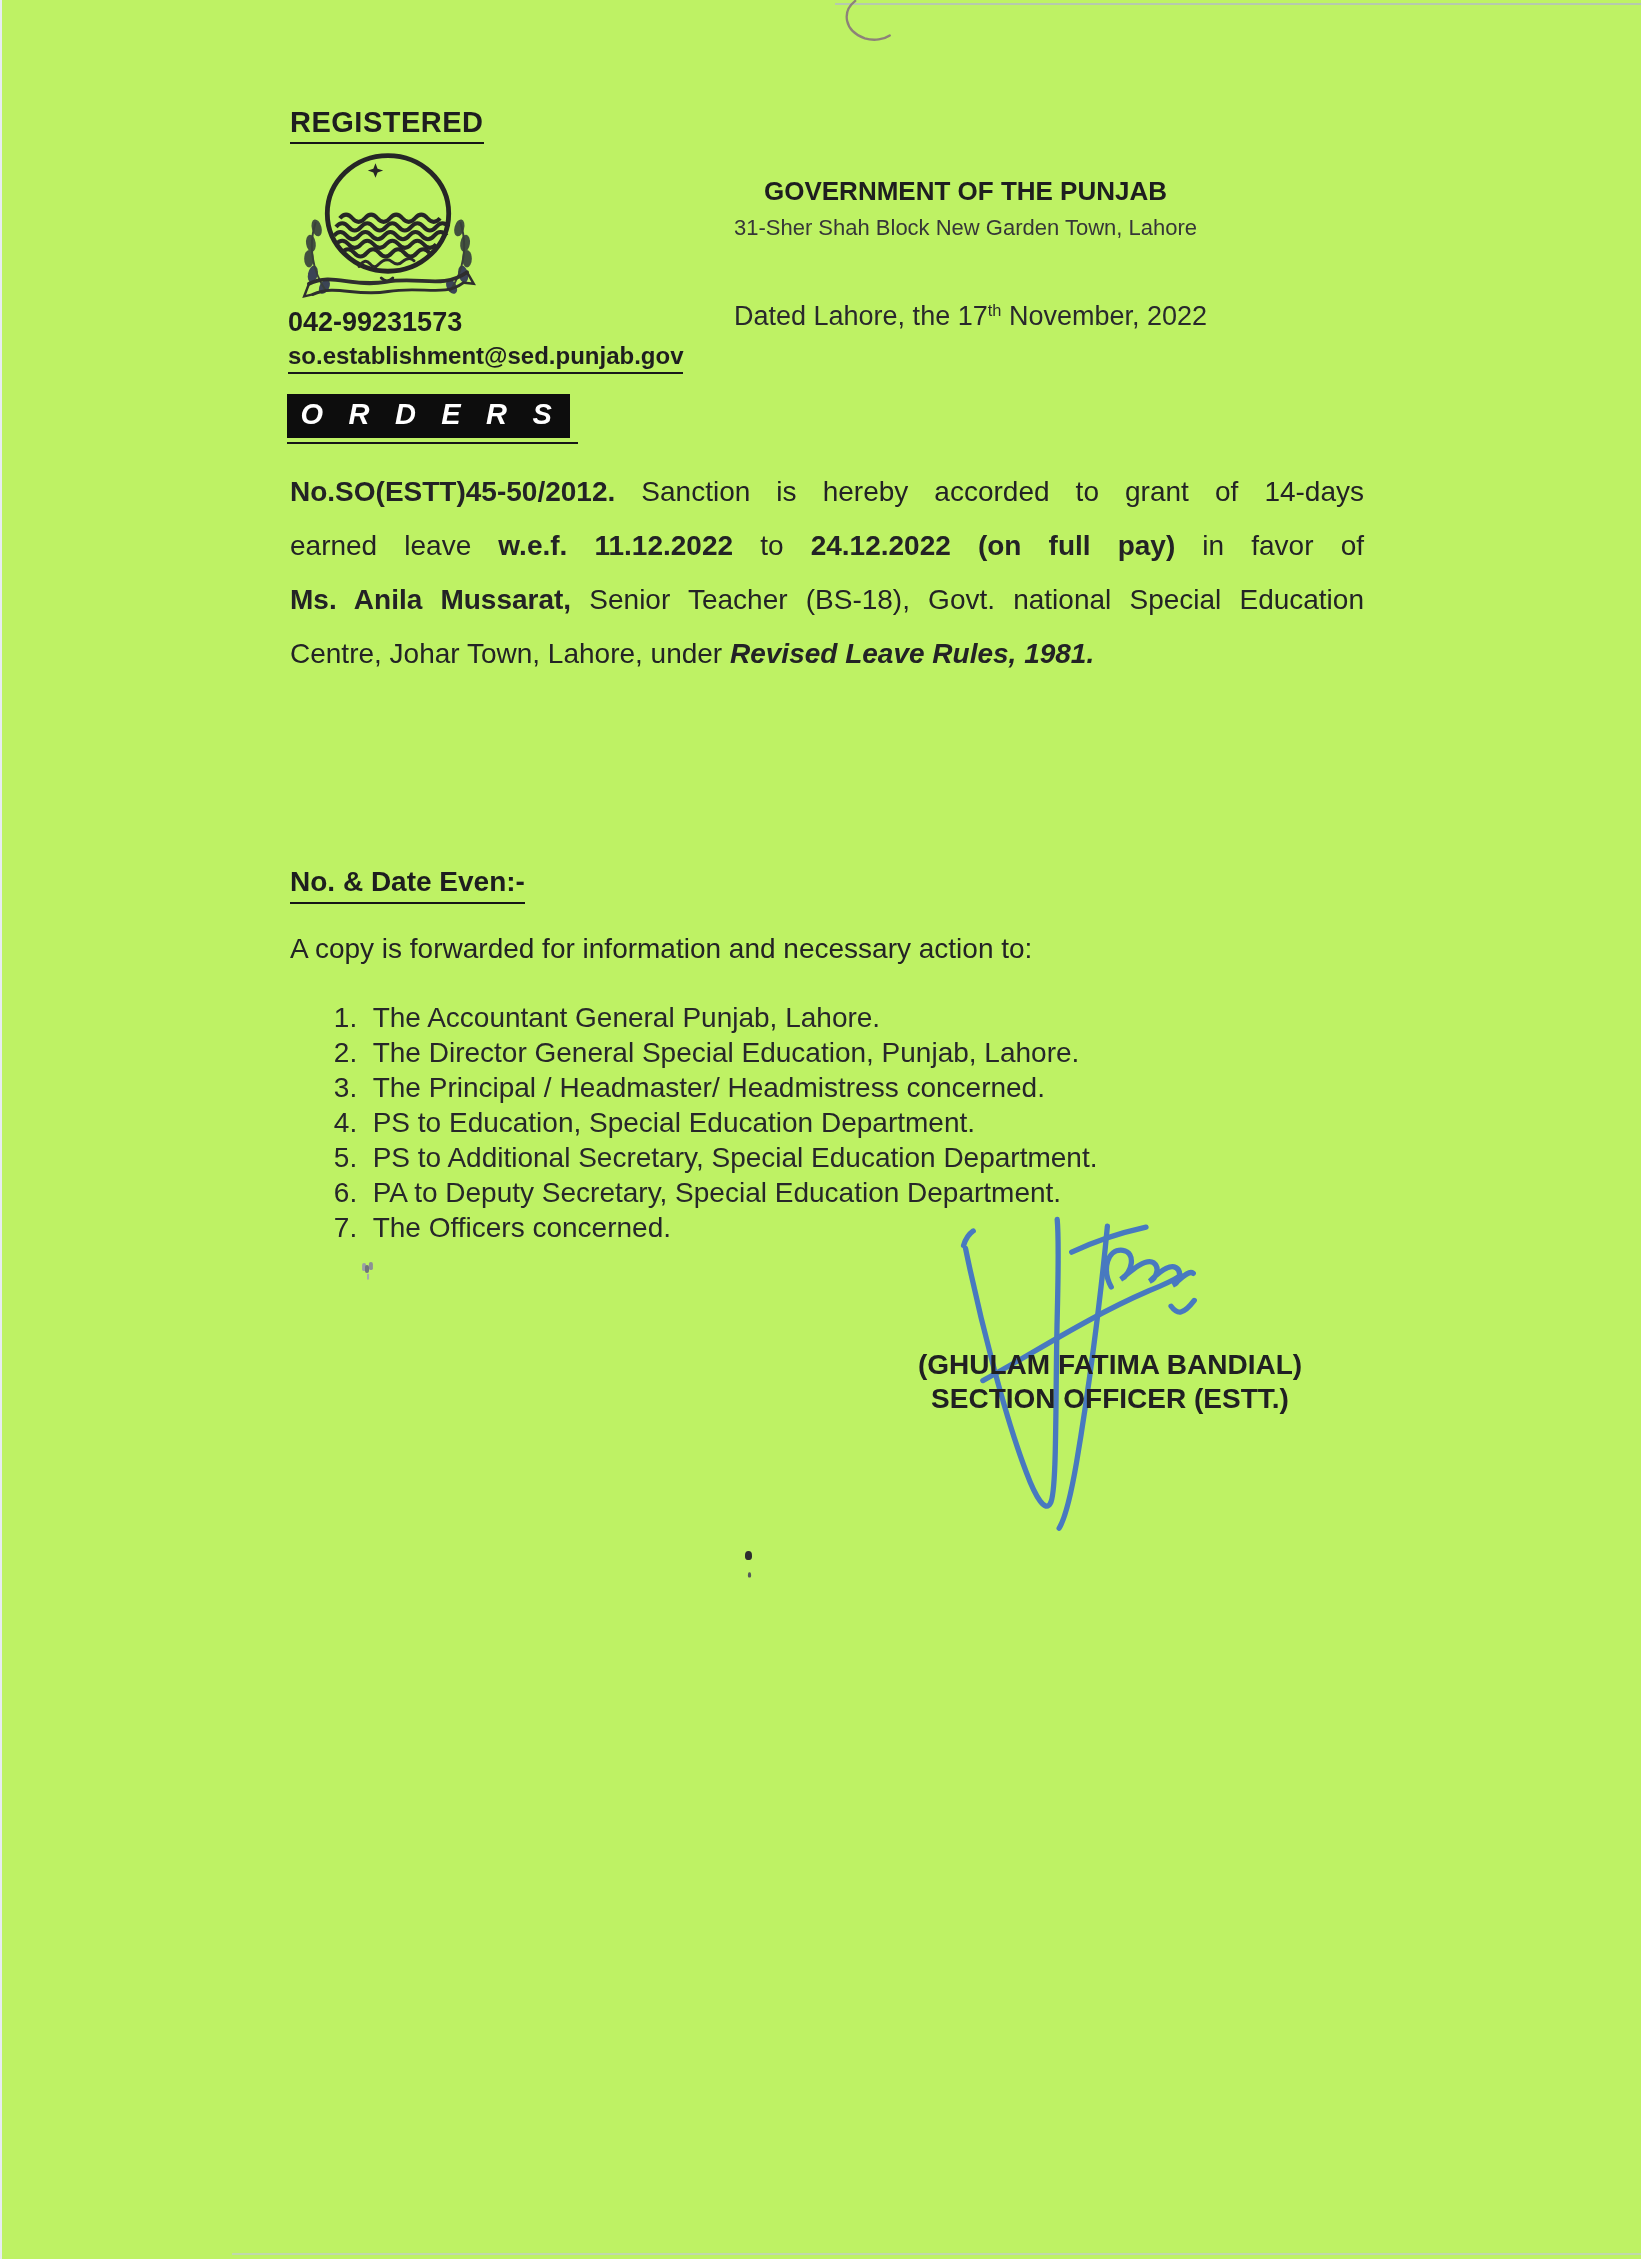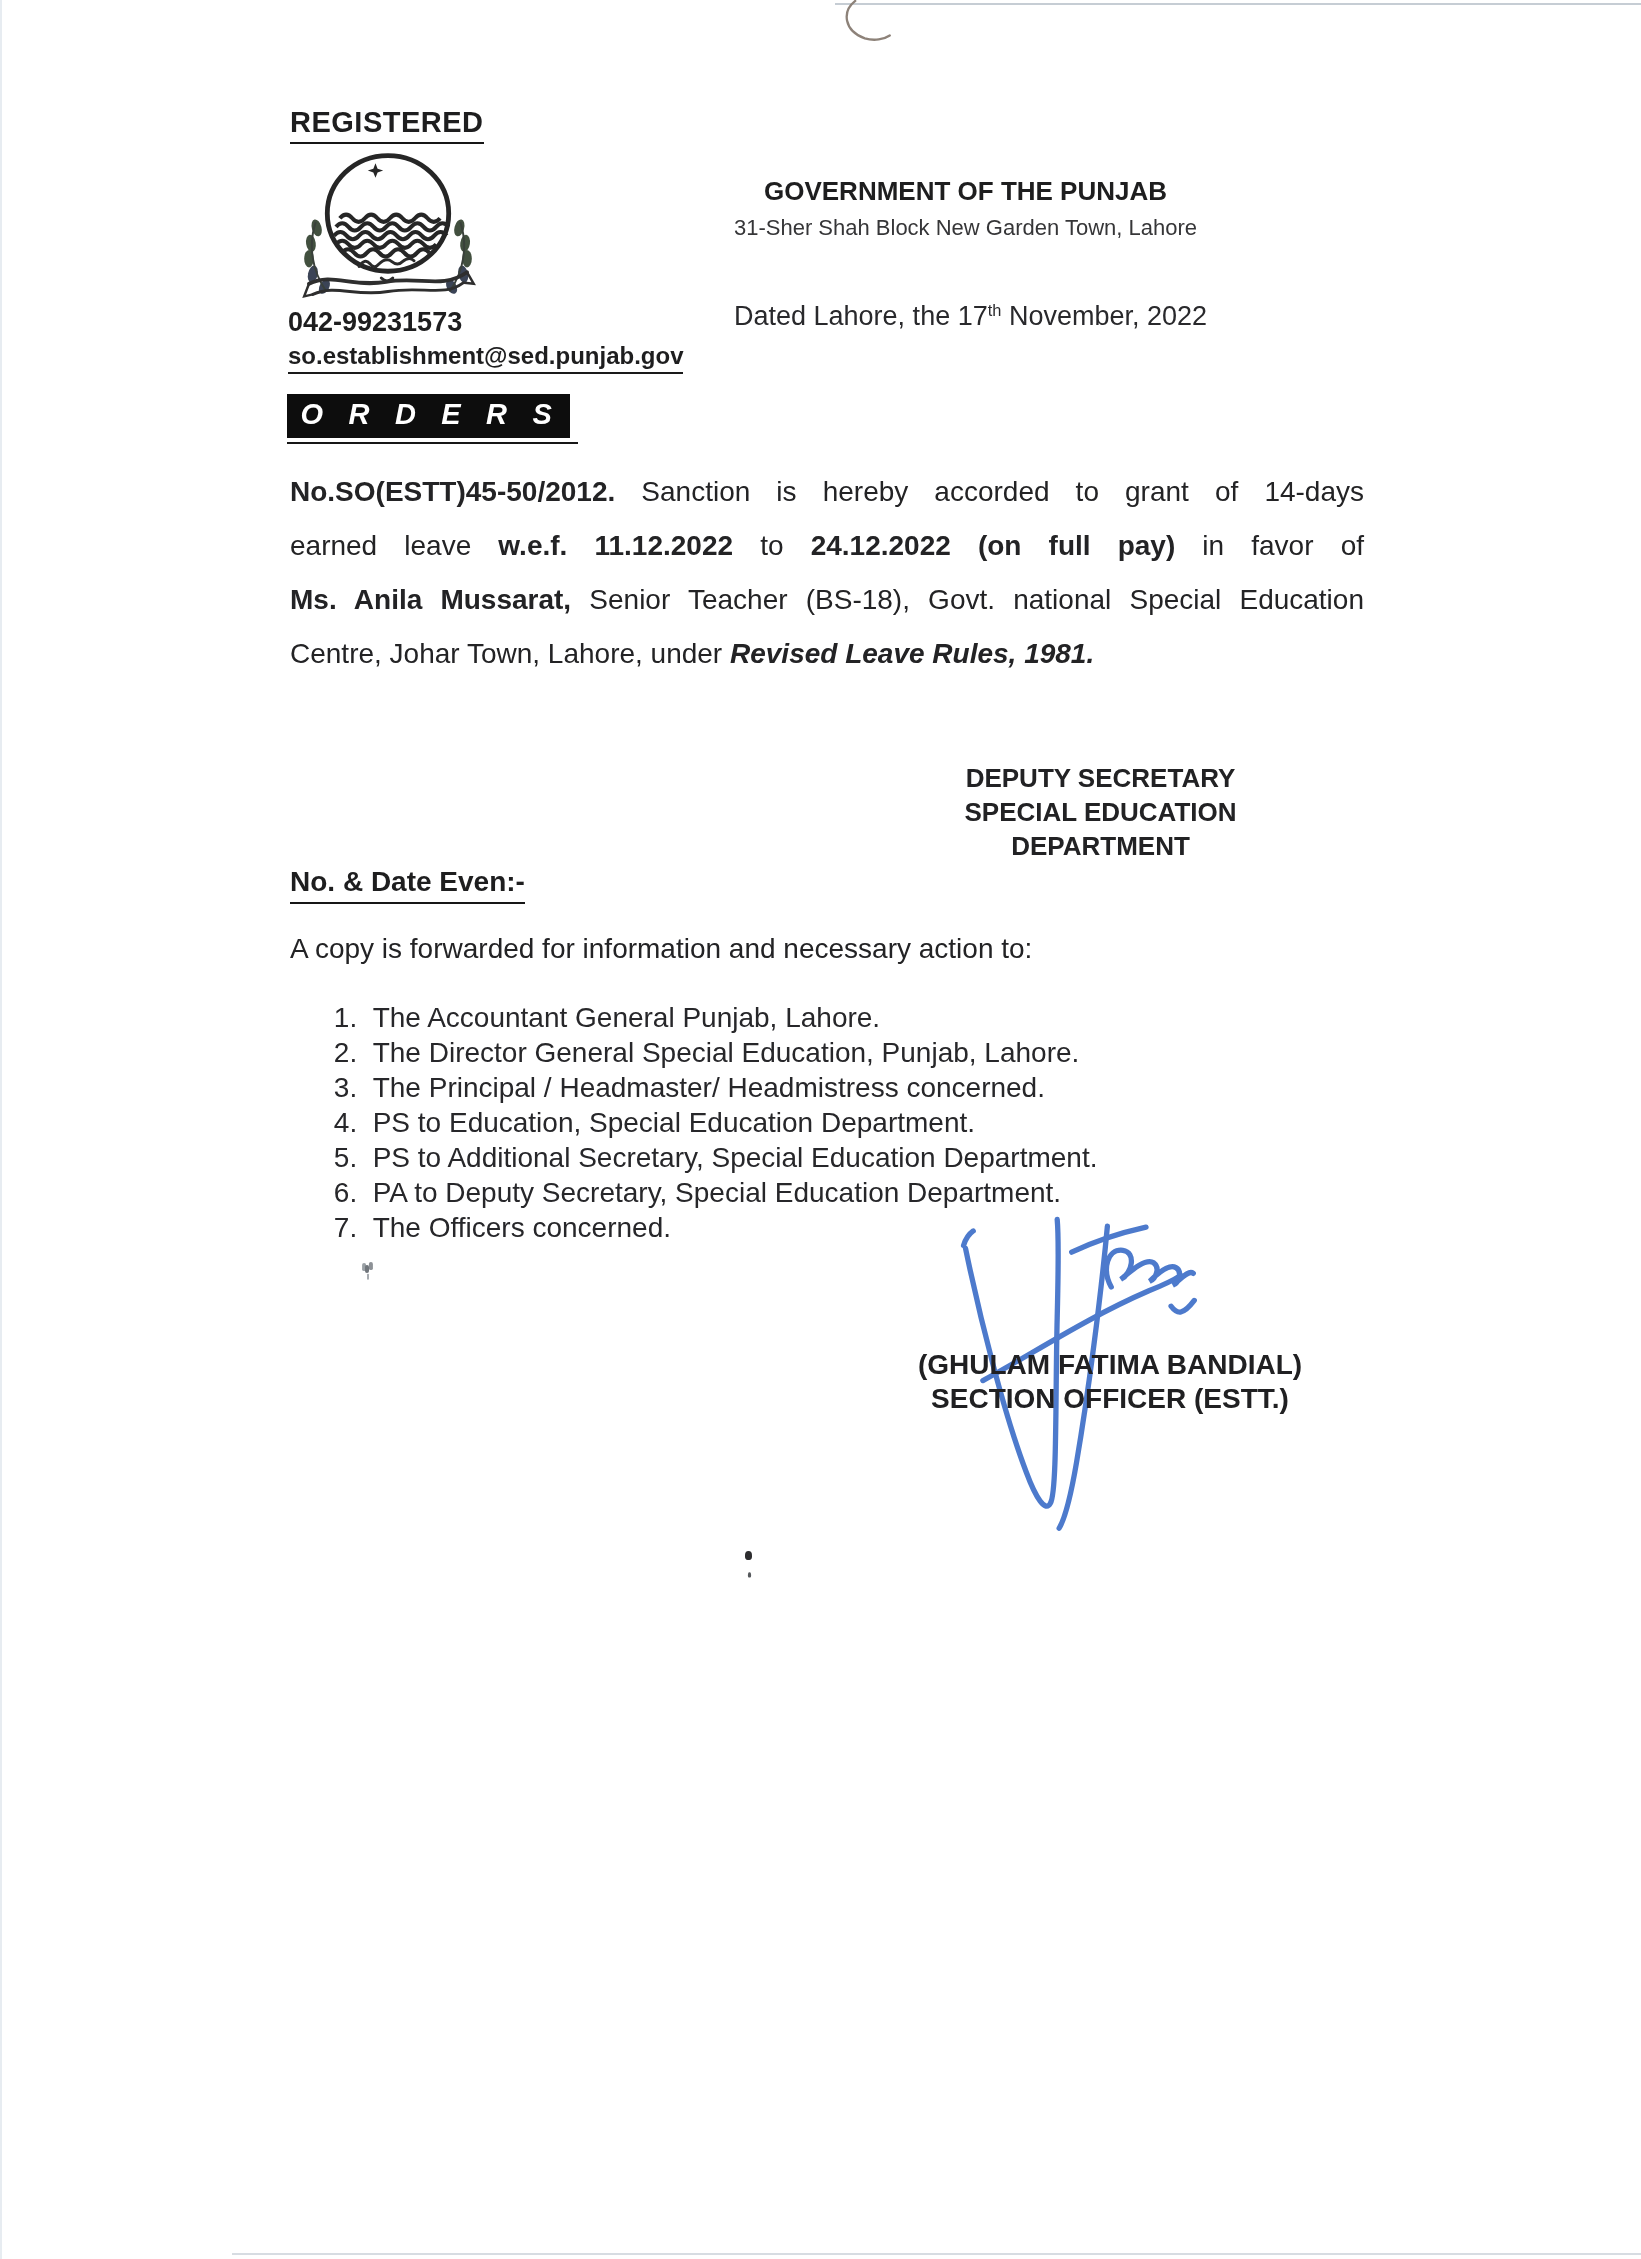--- a/index.html
+++ b/index.html
@@ -1,19 +1,19 @@
 <!DOCTYPE html>
 <html><head>
 <meta charset="utf-8">
 <style>
   html,body{margin:0;padding:0;background:#9a9a9a;}
   .page{
     position:relative;
     width:1641px;height:2259px;
-    background:#ffffff;
+    background:#bef264;
     font-family:"Liberation Sans", sans-serif;
     color:#1e1e1f;
     overflow:hidden;
   }
   
   .top-edge-line{position:absolute;left:835px;top:2.9px;width:806px;height:1.9px;background:#b3bcc6;opacity:.75;}
   .left-edge-line{position:absolute;left:0;top:0;width:1.9px;height:2259px;background:#e7ecf1;}
   .bottom-edge-line{position:absolute;left:232px;top:2253px;width:1410px;height:1.9px;background:#c2cad3;opacity:.65;}
   .page-curl{position:absolute;left:826px;top:0;}
 
@@ -155,25 +155,20 @@
     <span class="orders-box">O R D E R S</span>
   </div>
 
   <div class="order-body">
     <div class="line"><span class="b">No.SO(ESTT)45-50/2012.</span><span> Sanction is hereby accorded to grant of 14-days</span></div>
     <div class="line"><span>earned leave </span><span class="b">w.e.f. 11.12.2022</span><span> to </span><span class="b">24.12.2022</span><span> </span><span class="b">(on full pay)</span><span> in favor of</span></div>
     <div class="line"><span class="b">Ms. Anila Mussarat,</span><span> Senior Teacher (BS-18), Govt. national Special Education</span></div>
     <div class="line last"><span>Centre, Johar Town, Lahore, under </span><span class="bi">Revised Leave Rules, 1981.</span></div>
   </div>
 
-  <div class="signatory-top">
-    <div>DEPUTY SECRETARY</div>
-    <div>SPECIAL EDUCATION</div>
-    <div>DEPARTMENT</div>
-  </div>
 
   <div class="ref-heading">No. &amp; Date Even:-</div>
   <div class="distribution-intro">A copy is forwarded for information and necessary action to:</div>
   <ol class="distribution-list">
     <li>The Accountant General Punjab, Lahore.</li>
     <li>The Director General Special Education, Punjab, Lahore.</li>
     <li>The Principal / Headmaster/ Headmistress concerned.</li>
     <li>PS to Education, Special Education Department.</li>
     <li>PS to Additional Secretary, Special Education Department.</li>
     <li>PA to Deputy Secretary, Special Education Department.</li>

